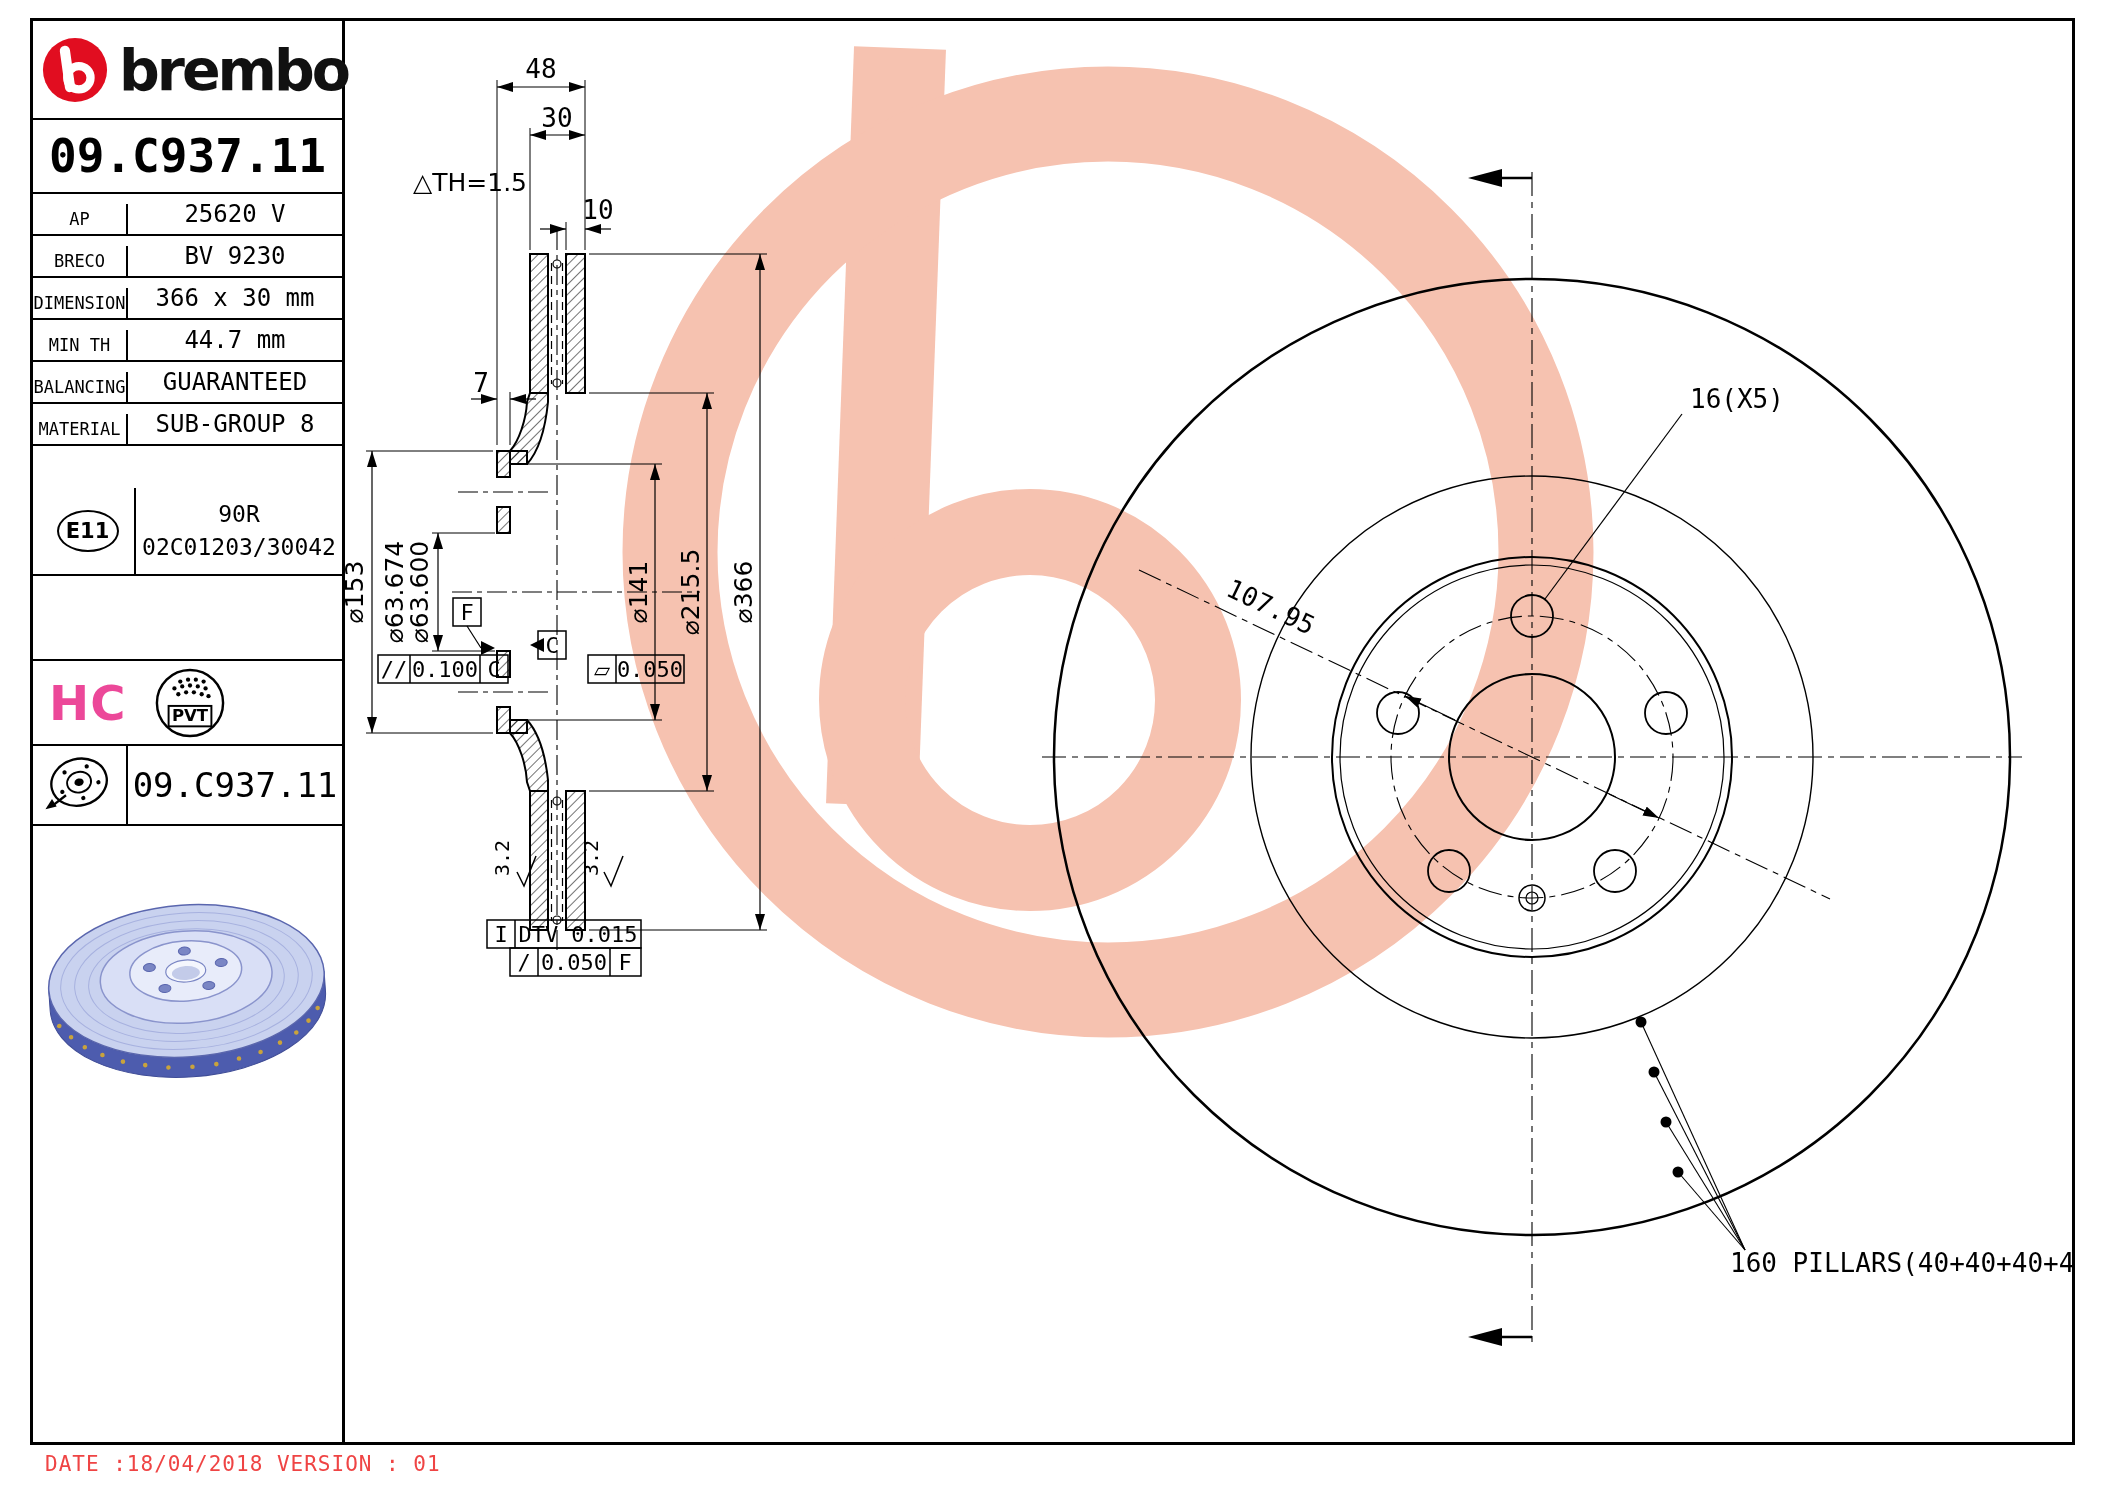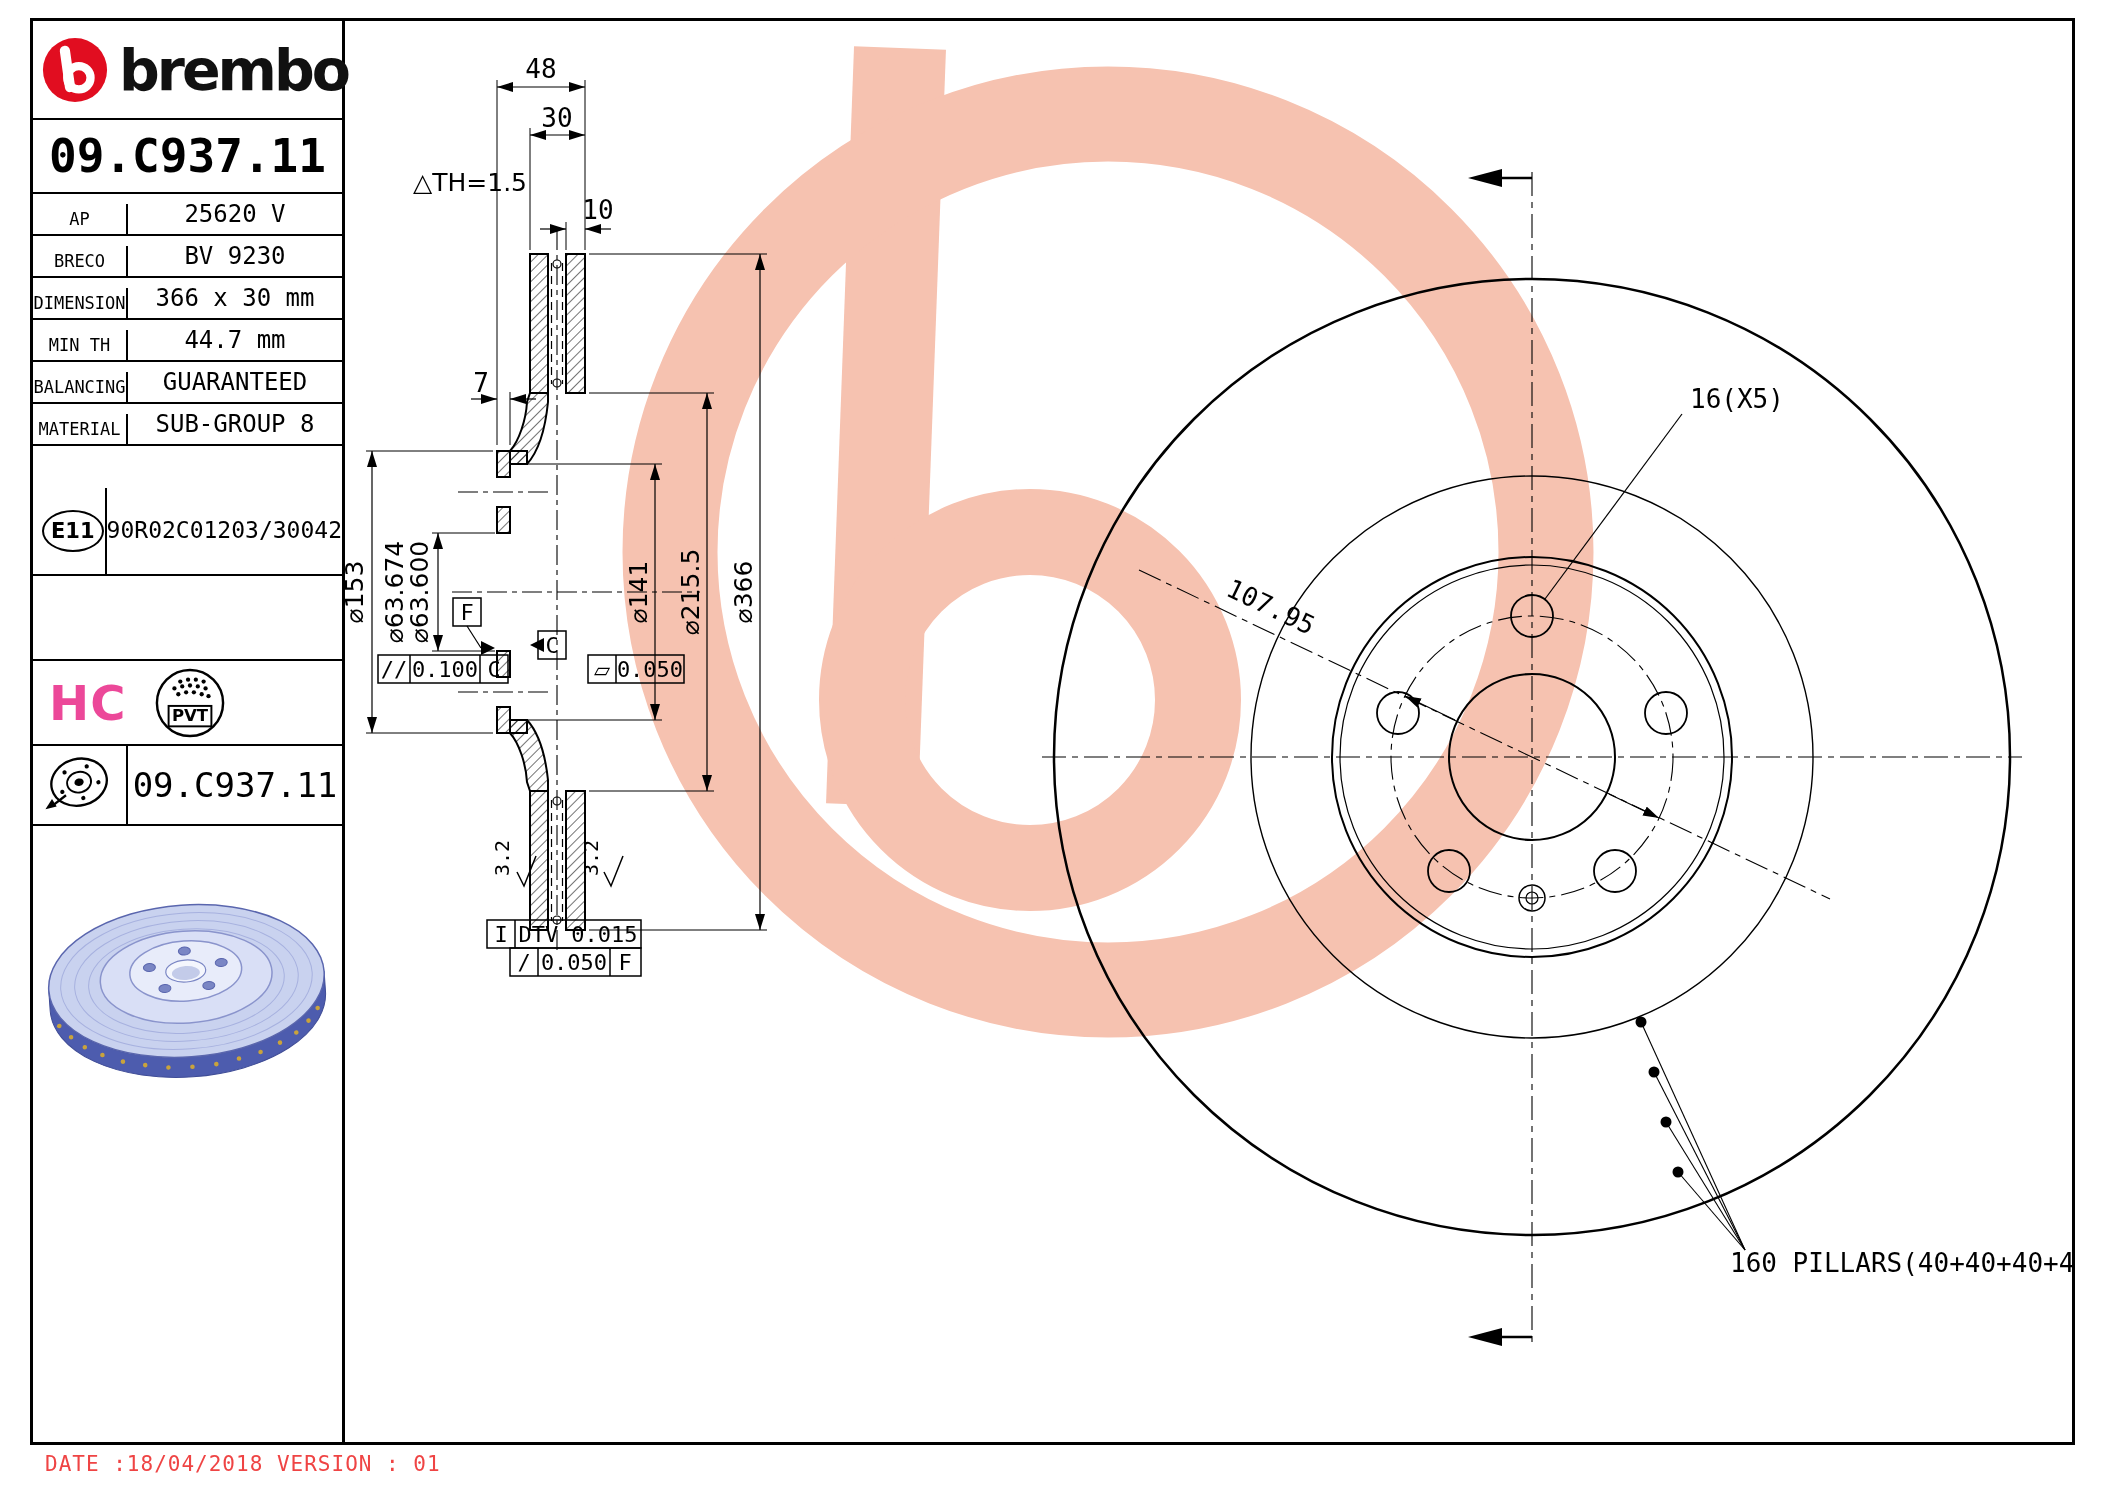--- a/index.html
+++ b/index.html
@@ -12,21 +12,21 @@
   .brand-mark{width:68px;height:68px;flex:0 0 auto;}
   .brand-text{font:bold 57px "DejaVu Sans",sans-serif;letter-spacing:-3px;color:#111;}
   .pn-row{top:99px;height:74px;display:flex;align-items:center;justify-content:center;font:bold 46px "DejaVu Sans Mono",monospace;}
   .spec-rows{position:absolute;top:173px;left:0;right:0;}
   .spec-row{height:42px;display:flex;border-bottom:2.5px solid #000;box-sizing:border-box;}
   .spec-label{width:95px;border-right:2.5px solid #000;box-sizing:border-box;display:flex;align-items:center;justify-content:center;font:17px "DejaVu Sans Mono",monospace;text-align:center;margin-top:10px;}
   .spec-value{flex:1;display:flex;align-items:center;justify-content:center;font:24px "DejaVu Sans Mono",monospace;}
   .e11-row{top:467px;height:88px;display:flex;padding-left:8px;}
   .e11-cell{width:95px;border-right:2.5px solid #000;box-sizing:border-box;display:flex;align-items:center;justify-content:center;}
   .e11-oval{display:inline-flex;align-items:center;justify-content:center;width:58px;height:38px;border:2.5px solid #000;border-radius:50%;font:bold 21px "DejaVu Sans",sans-serif;}
-  .e11-values{flex:1;display:flex;flex-direction:row;align-items:center;justify-content:center;font:23px "DejaVu Sans Mono",monospace;line-height:1.45;}
+  .e11-values{flex:1;display:flex;flex-direction:column;align-items:center;justify-content:center;font:23px "DejaVu Sans Mono",monospace;line-height:1.45;}
   .blank-row{top:555px;height:85px;}
   .badges-row{top:640px;height:85px;display:flex;align-items:center;gap:28px;padding-left:16px;}
   .hc-badge{font:bold 48px "DejaVu Sans",sans-serif;letter-spacing:1px;color:#ec4899;}
   .pvt-badge{width:72px;height:72px;}
   .pvt-text{font:bold 17px "DejaVu Sans",sans-serif;}
   .disc-row{top:725px;height:80px;display:flex;}
   .disc-cell{width:95px;border-right:2.5px solid #000;box-sizing:border-box;display:flex;align-items:center;justify-content:center;}
   .disc-pn{flex:1;display:flex;align-items:center;justify-content:center;font:34px "DejaVu Sans Mono",monospace;}
   .disc-render{position:absolute;top:838px;left:6px;width:300px;height:268px;}
   .footer-date{position:absolute;left:45px;top:1452px;font:21px "DejaVu Sans Mono",monospace;letter-spacing:1px;color:#ef4444;}

